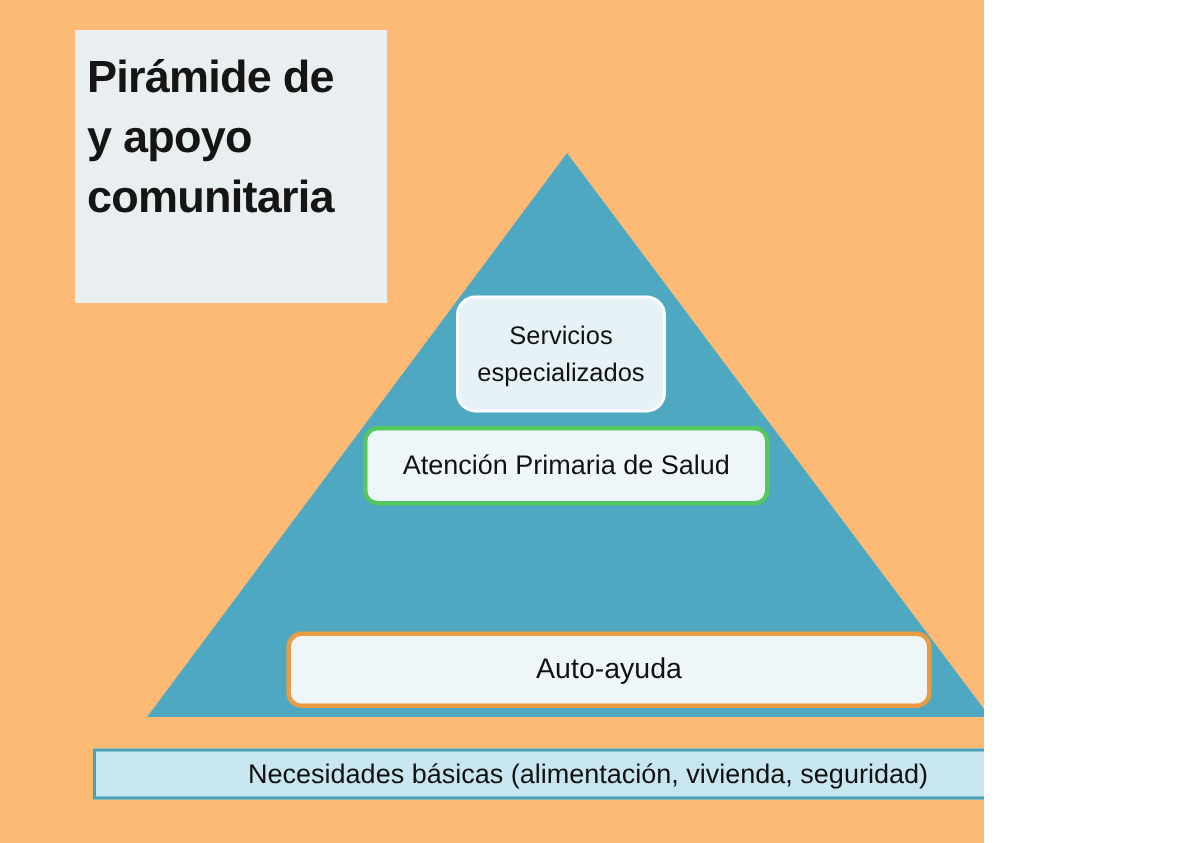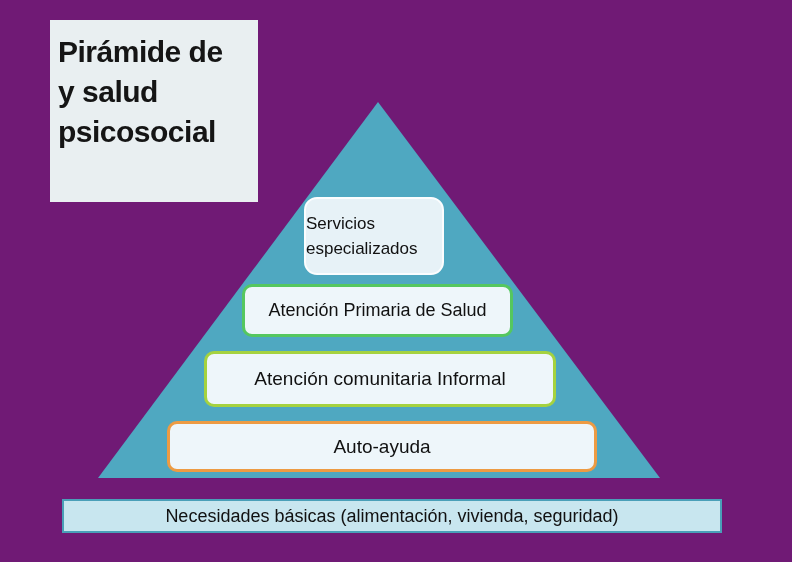--- a/index.html
+++ b/index.html
@@ -3,23 +3,23 @@
 <meta charset="utf-8">
 <style>
   html, body {
     margin: 0;
     padding: 0;
     background: #ffffff;
     font-family: "Liberation Sans", sans-serif;
   }
   #canvas {
     position: relative;
-    width: 792px;
+    width: 656px;
     height: 562px;
-    background: #701a75;
+    background: #fdba74;
     overflow: hidden;
   }
   
   .title-box {
     position: absolute;
     left: 50px;
     top: 20px;
     width: 208px;
     height: 182px;
     background: #e9eff1;
@@ -44,21 +44,21 @@
     z-index: 1;
   }
   
   .level-box {
     position: absolute;
     z-index: 2;
     box-sizing: border-box;
     display: flex;
     align-items: center;
     justify-content: center;
-    text-align: left;
+    text-align: center;
     color: #111111;
     background: #eef6fa;
   }
   .level-label {
     color: #111111;
   }
   .level-1 {
     left: 304px;
     top: 197px;
     width: 140px;
@@ -115,41 +115,38 @@
     color: #111111;
   }
 </style>
 </head>
 <body>
 
 <div id="canvas">
 
   <div class="title-box" style="background: rgb(233, 239, 241);">
     <div class="title-line">Pirámide de</div>
-    <div class="title-line">y salud</div>
-    <div class="title-line">psicosocial</div>
+    <div class="title-line">y apoyo</div>
+    <div class="title-line">comunitaria</div>
   </div>
 
   <svg class="pyramid-svg" viewBox="0 0 792 562" aria-hidden="true">
     <polygon points="378,102 98,478 660,478" fill="#4fa8c1"></polygon>
   </svg>
 
   <div class="level-box level-1" style="border-color: rgb(251, 253, 254); background: rgb(231, 242, 247);">
     <span class="level-label">Servicios especializados</span>
   </div>
 
   <div class="level-box level-2" style="border-color: rgb(85, 199, 95); background: rgb(238, 246, 250);">
     <span class="level-label">Atención Primaria de Salud</span>
   </div>
 
-  <div class="level-box level-3" style="border-color: rgb(165, 210, 63); background: rgb(238, 246, 250);">
-    <span class="level-label">Atención comunitaria Informal</span>
-  </div>
 
-  <div class="level-box level-4" style="border-color: rgb(237, 155, 67); background: rgb(238, 246, 250);">
+  <div class="level-box level-4" style="border-color: rgb(237, 155, 67); background: rgb(238, 246, 250); margin-left: 24px;">
     <span class="level-label">Auto-ayuda</span>
   </div>
 
   <div class="base-bar" style="background: rgb(200, 230, 239); border-color: rgb(74, 159, 184);">
     <span>Necesidades básicas (alimentación, vivienda, seguridad)</span>
   </div>
 
 </div>
 
 </body></html>

